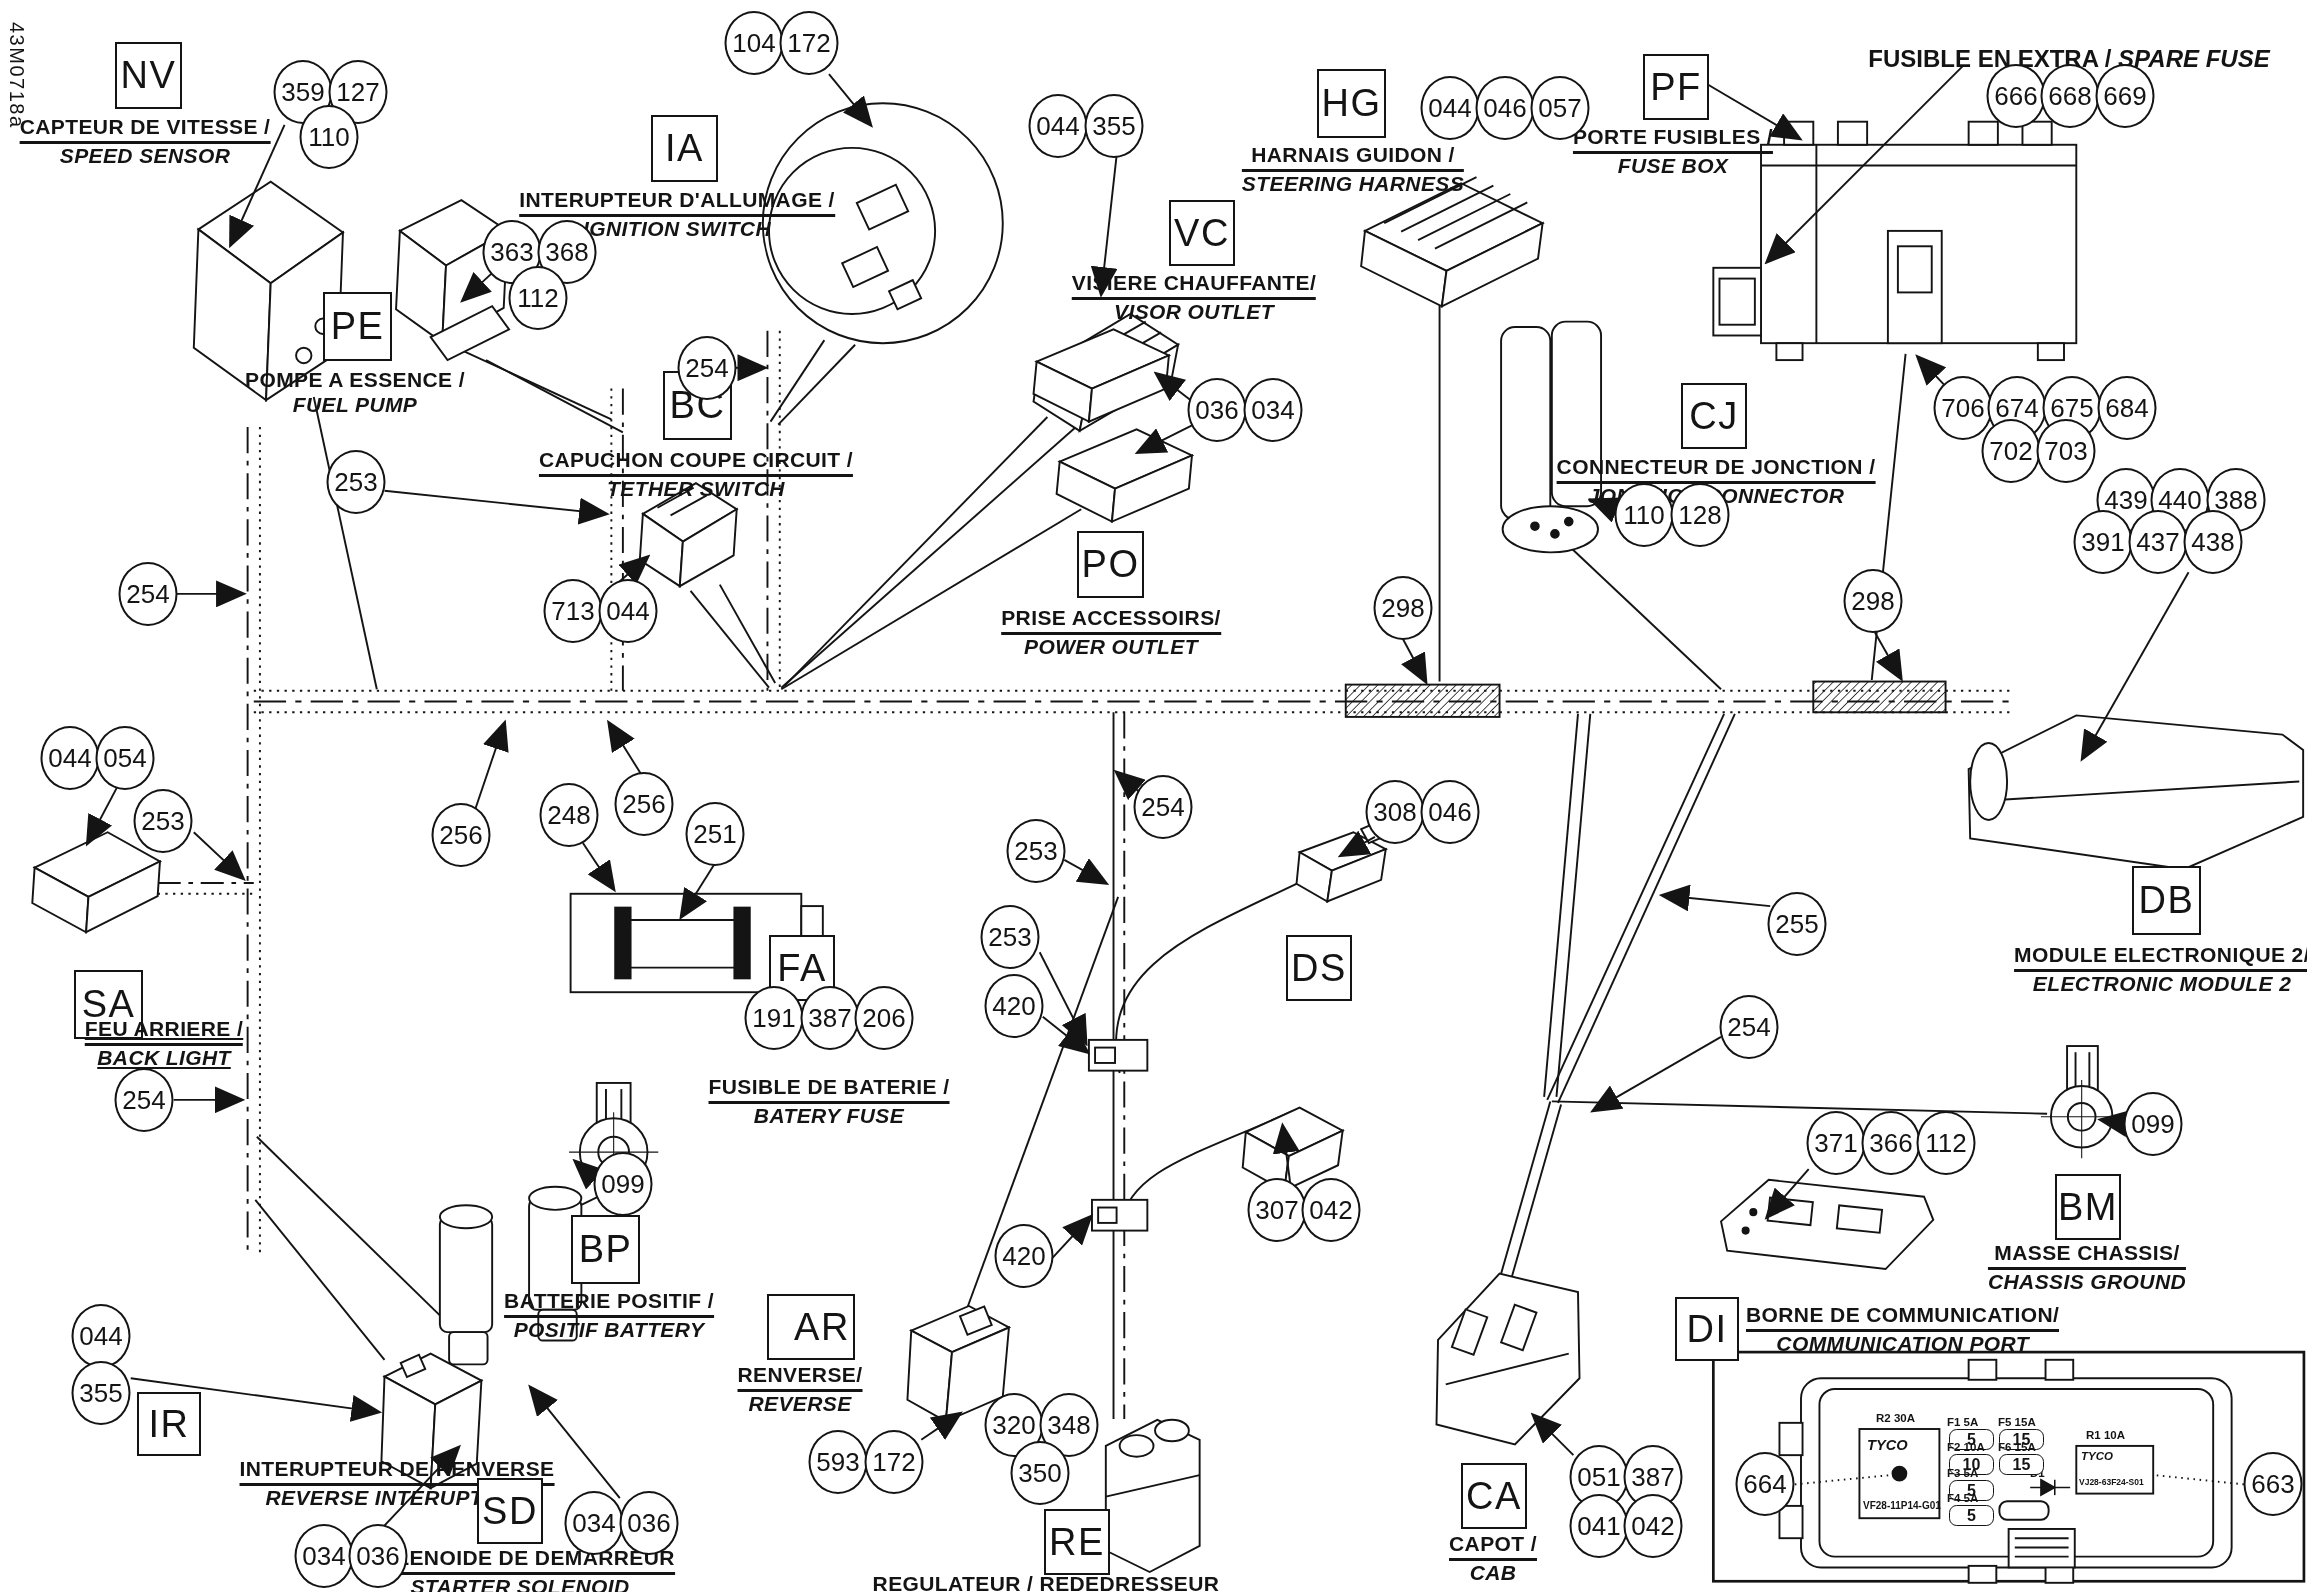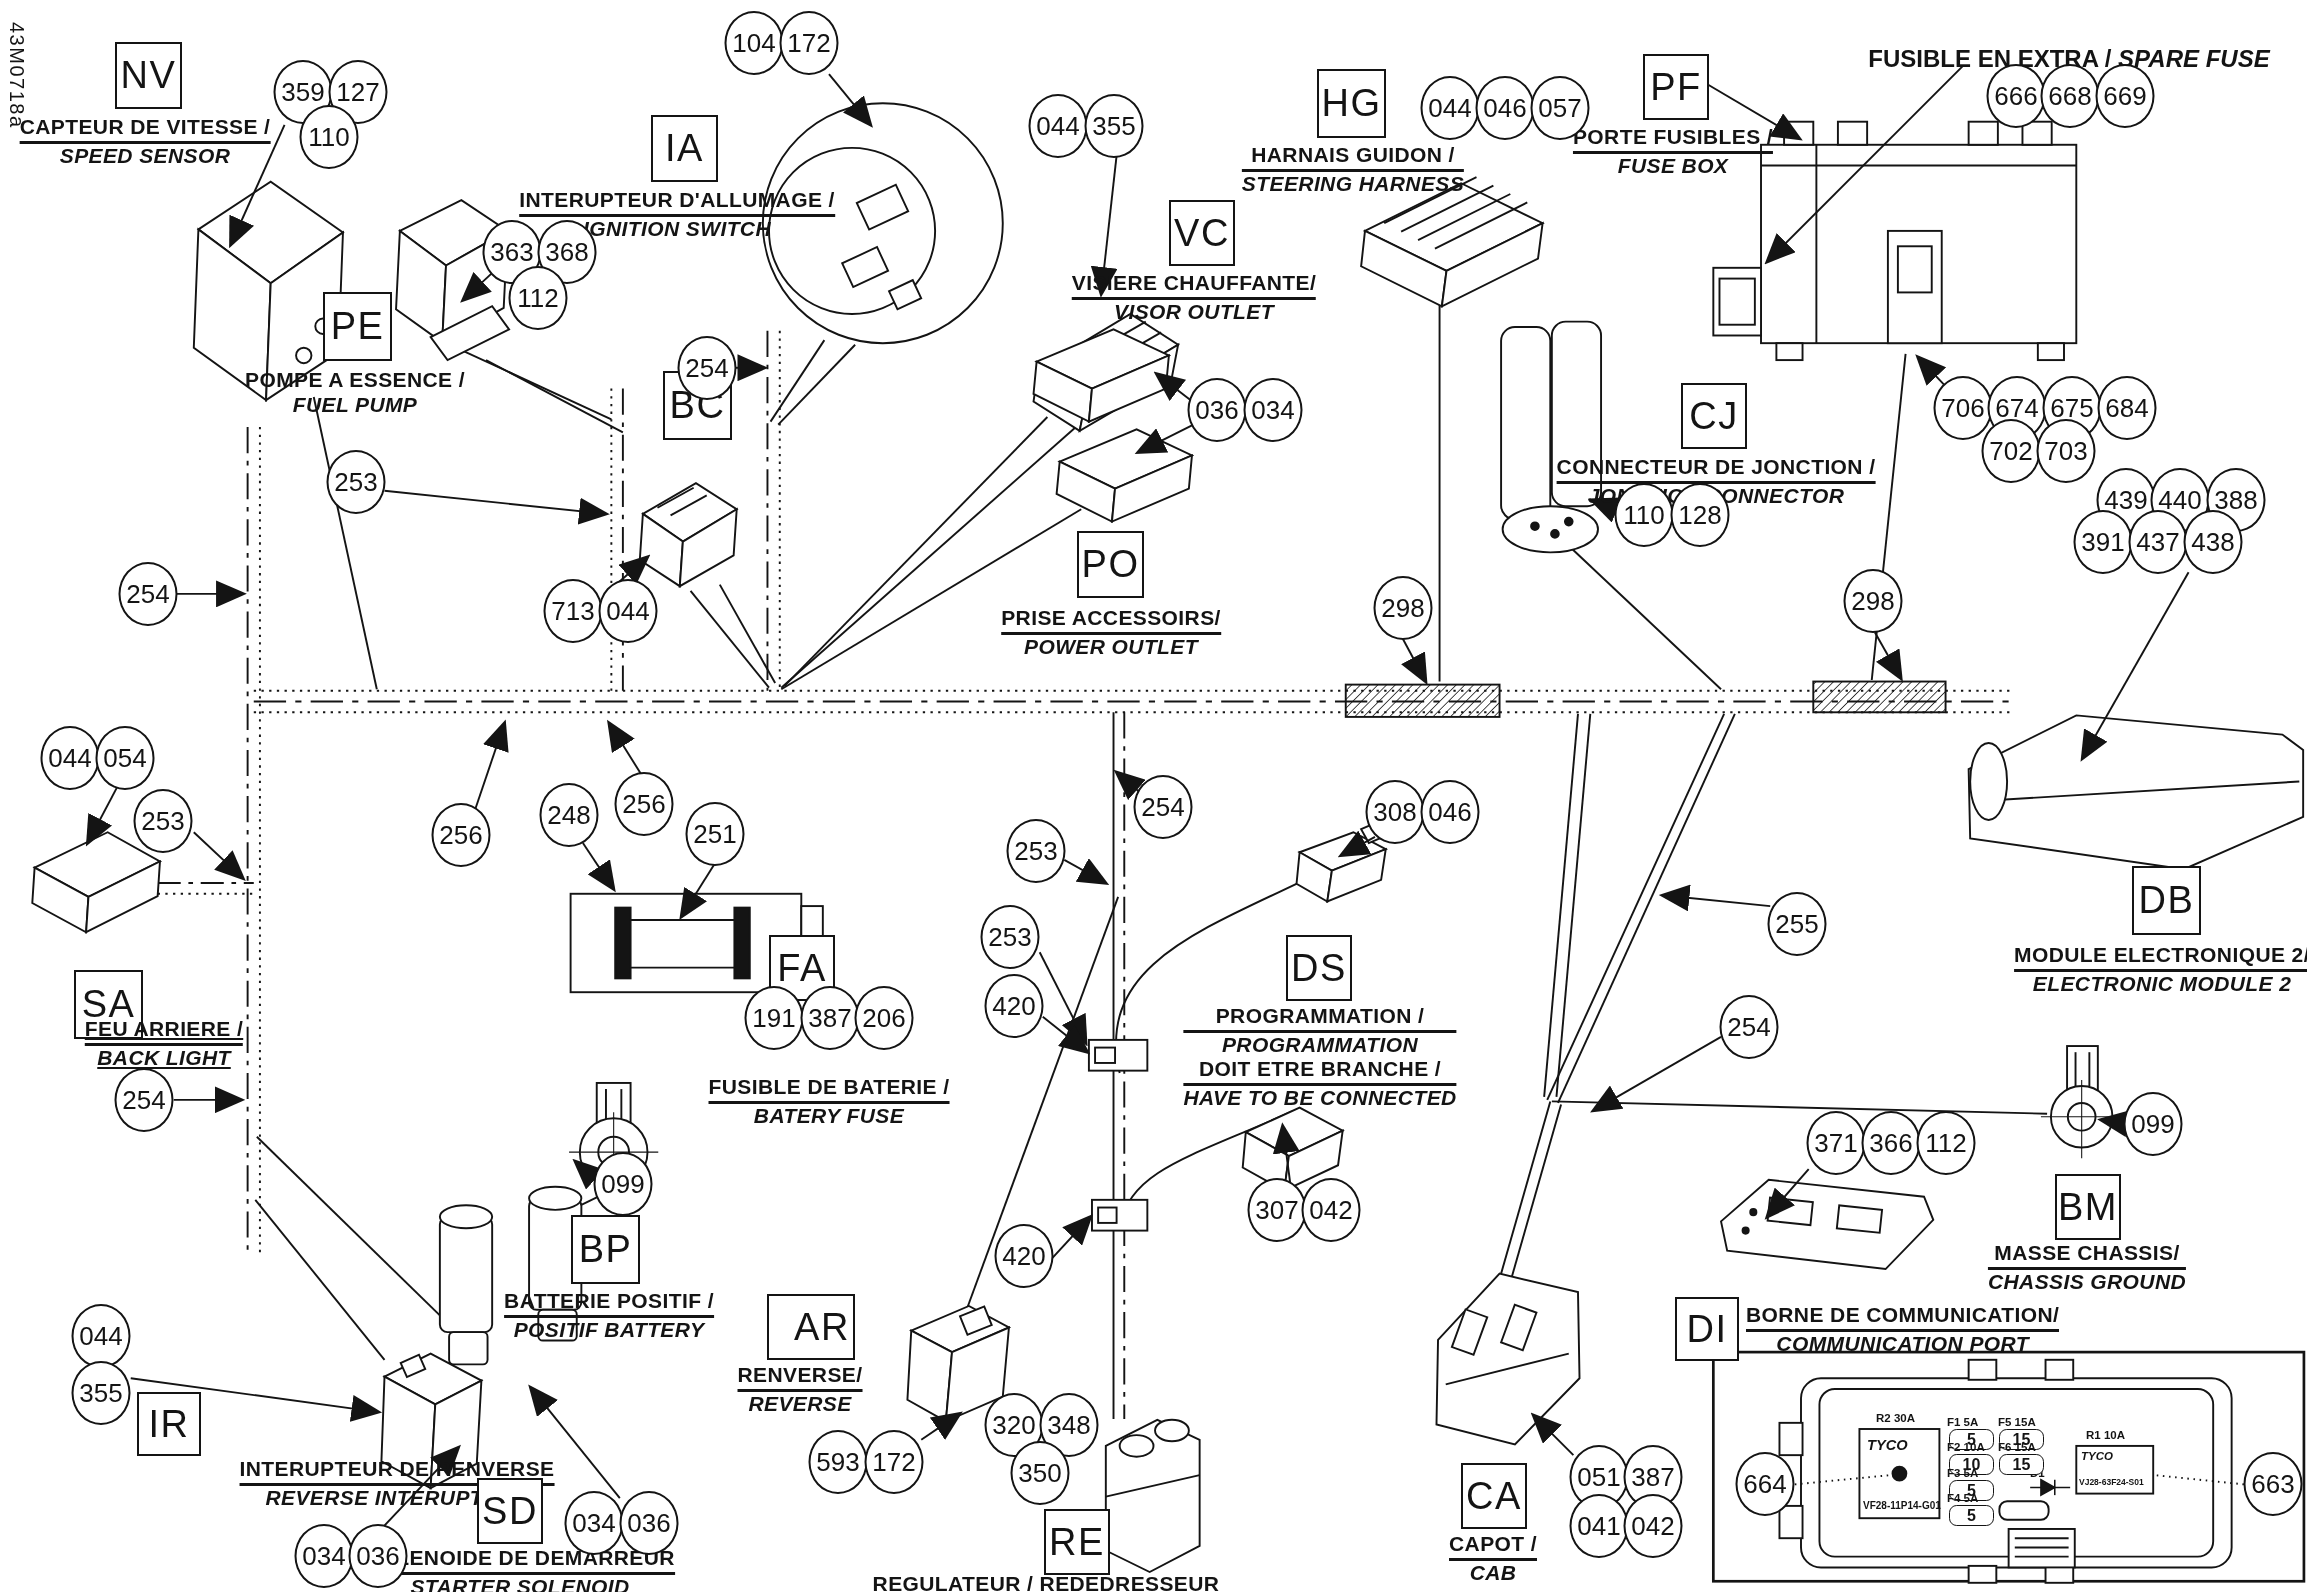--- a/index.html
+++ b/index.html
@@ -389,20 +389,24 @@
     <div class="codebox" style="left: 651px; top: 115px; width: 63px; height: 63px;">
       <span>IA</span>
     </div>
     <div class="clabel" style="left: 677px; top: 188px;">
       <span class="lbl-line ul">INTERUPTEUR D'ALLUMAGE /</span>
       <span class="lbl-line it">IGNITION SWITCH</span>
     </div>
     <div class="codebox" style="left: 663px; top: 371px; width: 65px; height: 65px;">
       <span>BC</span>
     </div>
+    <div class="clabel" style="left: 696px; top: 448px;">
+      <span class="lbl-line ul">CAPUCHON COUPE CIRCUIT /</span>
+      <span class="lbl-line it">TETHER SWITCH</span>
+    </div>
     <div class="codebox" style="left: 1169px; top: 200px; width: 62px; height: 62px;">
       <span>VC</span>
     </div>
     <div class="clabel" style="left: 1194px; top: 271px;">
       <span class="lbl-line ul">VISIERE CHAUFFANTE/</span>
       <span class="lbl-line it">VISOR OUTLET</span>
     </div>
     <div class="codebox" style="left: 1077px; top: 531px; width: 63px; height: 63px;">
       <span>PO</span>
     </div>
@@ -447,26 +451,20 @@
     </div>
     <div class="codebox" style="left: 769px; top: 935px; width: 62px; height: 62px;">
       <span>FA</span>
     </div>
     <div class="clabel" style="left: 829px; top: 1075px;">
       <span class="lbl-line ul">FUSIBLE DE BATERIE /</span>
       <span class="lbl-line it">BATERY FUSE</span>
     </div>
     <div class="codebox" style="left: 1286px; top: 935px; width: 62px; height: 62px;">
       <span>DS</span>
-    </div>
-    <div class="clabel" style="left: 1320px; top: 1004px;">
-      <span class="lbl-line ul">PROGRAMMATION /</span>
-      <span class="lbl-line it">PROGRAMMATION</span>
-      <span class="lbl-line ul">DOIT ETRE BRANCHE /</span>
-      <span class="lbl-line it">HAVE TO BE CONNECTED</span>
     </div>
     <div class="codebox" style="left: 571px; top: 1215px; width: 65px; height: 65px;">
       <span>BP</span>
     </div>
     <div class="clabel" style="left: 609px; top: 1289px;">
       <span class="lbl-line ul">BATTERIE POSITIF /</span>
       <span class="lbl-line it">POSITIF BATTERY</span>
     </div>
     <div class="codebox" style="left: 767px; top: 1294px; width: 62px; height: 62px; padding-left: 22px;">
       <span>AR</span>

